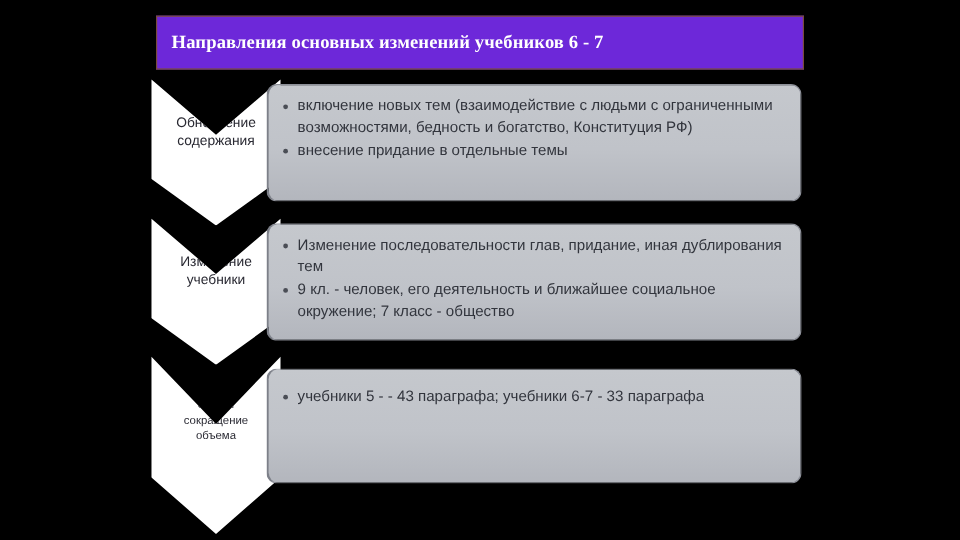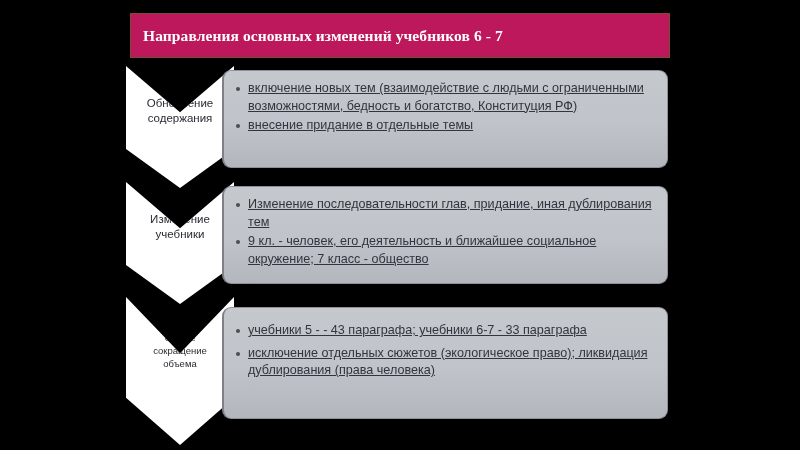--- a/index.html
+++ b/index.html
@@ -22,21 +22,21 @@
   }
 
   
   #title-box {
     position: absolute;
     left: 130px;
     top: 13px;
     width: 540px;
     height: 45px;
     border: 1px solid #7a4b3a;
-    background: #be185d;
+    background: #6d28d9;
     box-sizing: border-box;
     display: flex;
     align-items: center;
   }
   #title-text {
     font-family: "Liberation Serif", serif;
     font-weight: bold;
     font-size: 15.5px;
     color: #ffffff;
     letter-spacing: 0.1px;
@@ -95,35 +95,34 @@
     width: 446px;
     box-sizing: border-box;
     background: linear-gradient(to bottom, #c5c8cd 0%, #c0c3c9 55%, #b3b6bd 100%);
     border: 1px solid #8d9099;
     border-left: 2px solid #7d8089;
     border-radius: 9px;
     padding: 9px 14px 9px 8px;
   }
   .row.r0 .content-box { height: 98px; }
   .row.r1 .content-box { height: 98px; }
-  .row.r2 .content-box { top: 14px; height: 112px; padding-top: 14px; }
+  .row.r2 .content-box { top: 14px; height: 96px; padding-top: 14px; }
 
   .bullets {
     list-style: none;
     margin: 0;
     padding: 0;
   }
   .bullets li {
     position: relative;
     padding-left: 16px;
     color: #32353d;
     font-size: 12.6px;
     line-height: 17.5px;
     margin-bottom: 2px;
-    text-decoration: underline;
   }
   .bullets li::before {
     content: "";
     position: absolute;
     left: 4px;
     top: 7px;
     width: 4px;
     height: 4px;
     border-radius: 50%;
     background: #4a4d55;
@@ -167,18 +166,17 @@
 
   <div class="row r2">
     <div class="chevron">
       <div class="chev-label">Общее
 сокращение
 объема</div>
     </div>
     <div class="content-box">
       <ul class="bullets">
         <li>учебники 5 -  - 43 параграфа; учебники 6-7 - 33 параграфа</li>
-        <li>исключение отдельных сюжетов (экологическое право); ликвидация дублирования (права человека)</li>
       </ul>
     </div>
   </div>
 
 </div>
 
 </body></html>

